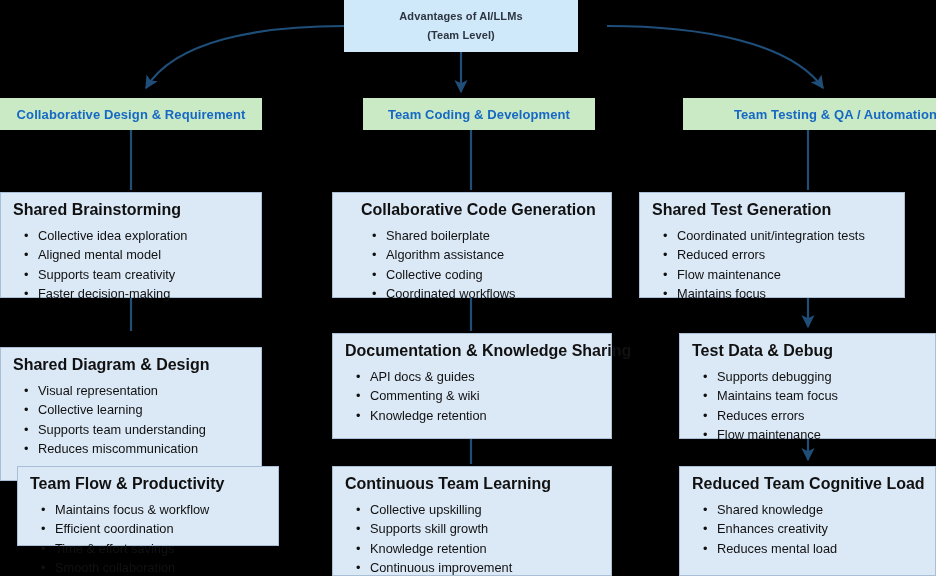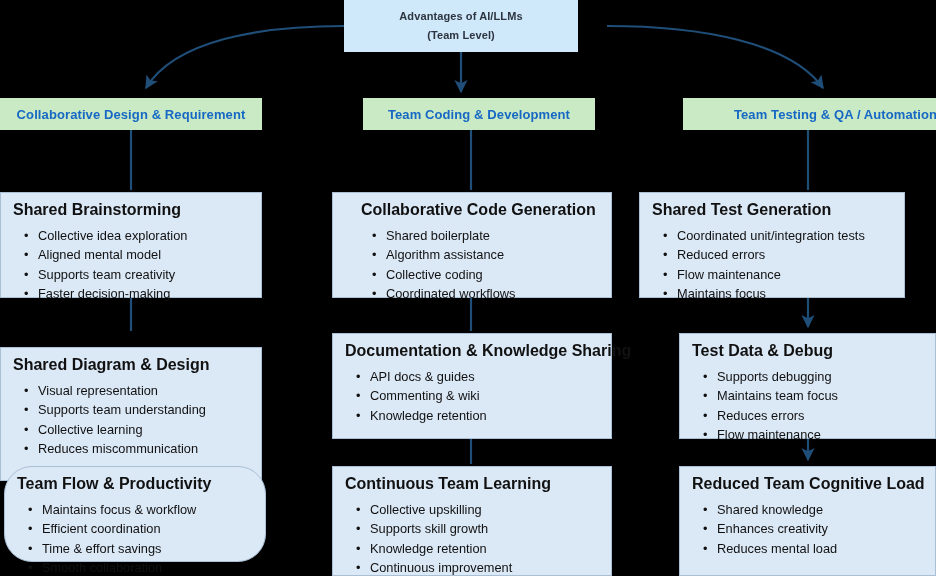--- a/index.html
+++ b/index.html
@@ -112,21 +112,21 @@
     position: absolute;
     left: 3px;
     top: 0;
     font-size: 12.8px;
     color: #111111;
   }
 
   
   #card-0-0 { left: 0px; top: 192px; width: 262px; height: 106px; }
   #card-0-1 { left: 0px; top: 347px; width: 262px; height: 134px; }
-  #card-0-2 { left: 4px; top: 466px; width: 262px; height: 96px; border-radius: 28px; }
+  #card-0-2 { left: 17px; top: 466px; width: 262px; height: 80px; }
 
   
   #card-1-0 { left: 332px; top: 192px; width: 280px; height: 106px; padding-left: 28px; }
   #card-1-1 { left: 332px; top: 333px; width: 280px; height: 106px; }
   #card-1-2 { left: 332px; top: 466px; width: 280px; height: 110px; }
 
   
   #card-2-0 { left: 639px; top: 192px; width: 266px; height: 106px; }
   #card-2-1 { left: 679px; top: 333px; width: 257px; height: 106px; }
   #card-2-2 { left: 679px; top: 466px; width: 257px; height: 110px; }
@@ -183,22 +183,22 @@
         <li>Collective idea exploration</li>
         <li>Aligned mental model</li>
         <li>Supports team creativity</li>
         <li>Faster decision-making</li>
       </ul>
   </div>
   <div class="card" id="card-0-1">
     <div class="card-title">Shared Diagram &amp; Design</div>
     <ul>
         <li>Visual representation</li>
+        <li>Collective learning</li>
         <li>Supports team understanding</li>
-        <li>Collective learning</li>
         <li>Reduces miscommunication</li>
       </ul>
   </div>
   <div class="card" id="card-0-2">
     <div class="card-title">Team Flow &amp; Productivity</div>
     <ul>
         <li>Maintains focus &amp; workflow</li>
         <li>Efficient coordination</li>
         <li>Time &amp; effort savings</li>
         <li>Smooth collaboration</li>

